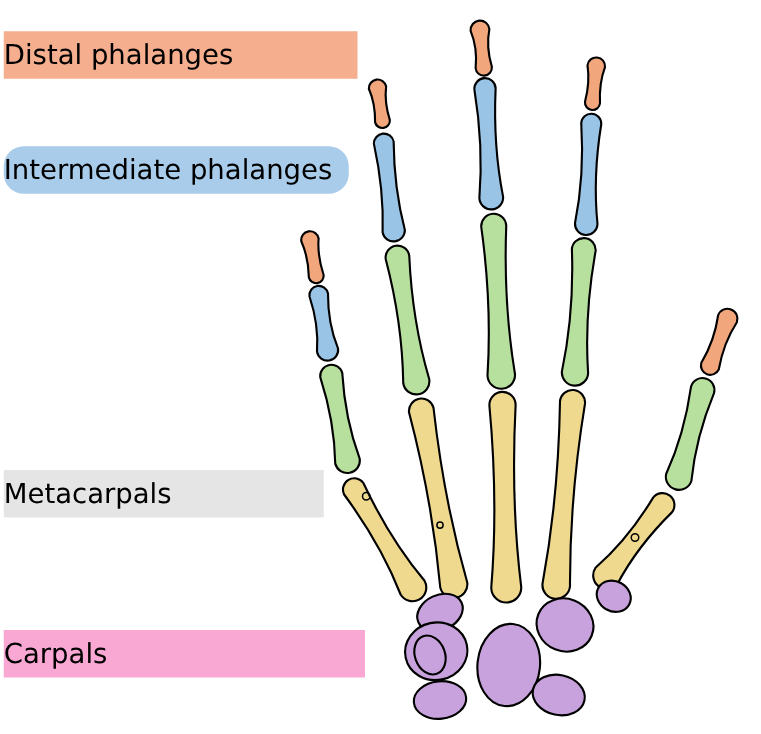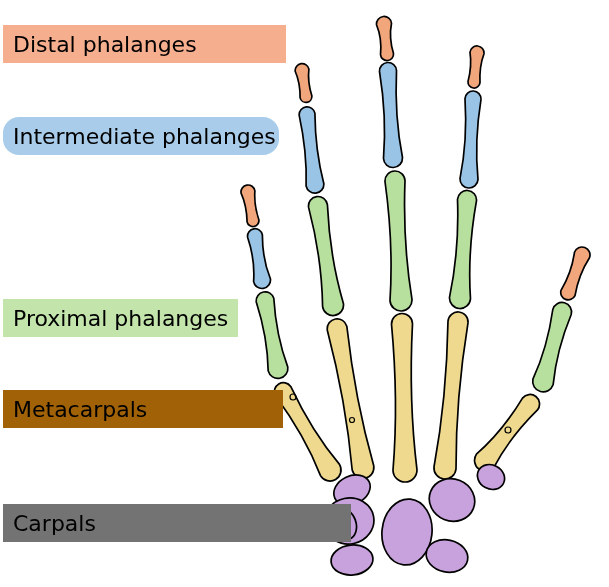--- a/index.html
+++ b/index.html
@@ -14,21 +14,20 @@
   svg.hand { position: absolute; left: 0; top: 0; }
   svg.hand path, svg.hand ellipse { stroke-width: 1.7; stroke-linejoin: round; }
   #g-details circle { stroke-width: 1.2; }
   .label {
     position: absolute;
     left: 3px;
     height: 38px;
     display: flex;
     align-items: center;
     box-sizing: border-box;
-    padding-left: 10px;
     font-size: 22px;
     color: #000;
   }
 </style>
 </head>
 <body>
 
 <div class="stage">
 
   <svg class="hand" width="609" height="587" viewBox="0 0 609 587">
@@ -77,25 +76,22 @@
   </svg>
 
   <div class="label" style="top: 25px; width: 283px; background: rgb(245, 174, 142);">
     <span>Distal phalanges</span>
   </div>
 
   <div class="label" style="top: 117px; width: 276px; background: rgb(168, 204, 233); border-radius: 16px;">
     <span>Intermediate phalanges</span>
   </div>
 
-  <div class="label" style="top: 299px; width: 235px; background: rgb(195, 229, 172);">
-    <span>Proximal phalanges</span>
-  </div>
 
-  <div class="label" style="top: 390px; width: 280px; background: #a16207;">
+  <div class="label" style="top: 376px; width: 256px; background: #e5e5e5;">
     <span>Metacarpals</span>
   </div>
 
-  <div class="label" style="top: 504px; width: 348px; background: #737373;">
+  <div class="label" style="top: 504px; width: 289px; background: #f9a8d4;">
     <span>Carpals</span>
   </div>
 
 </div>
 
 </body></html>

